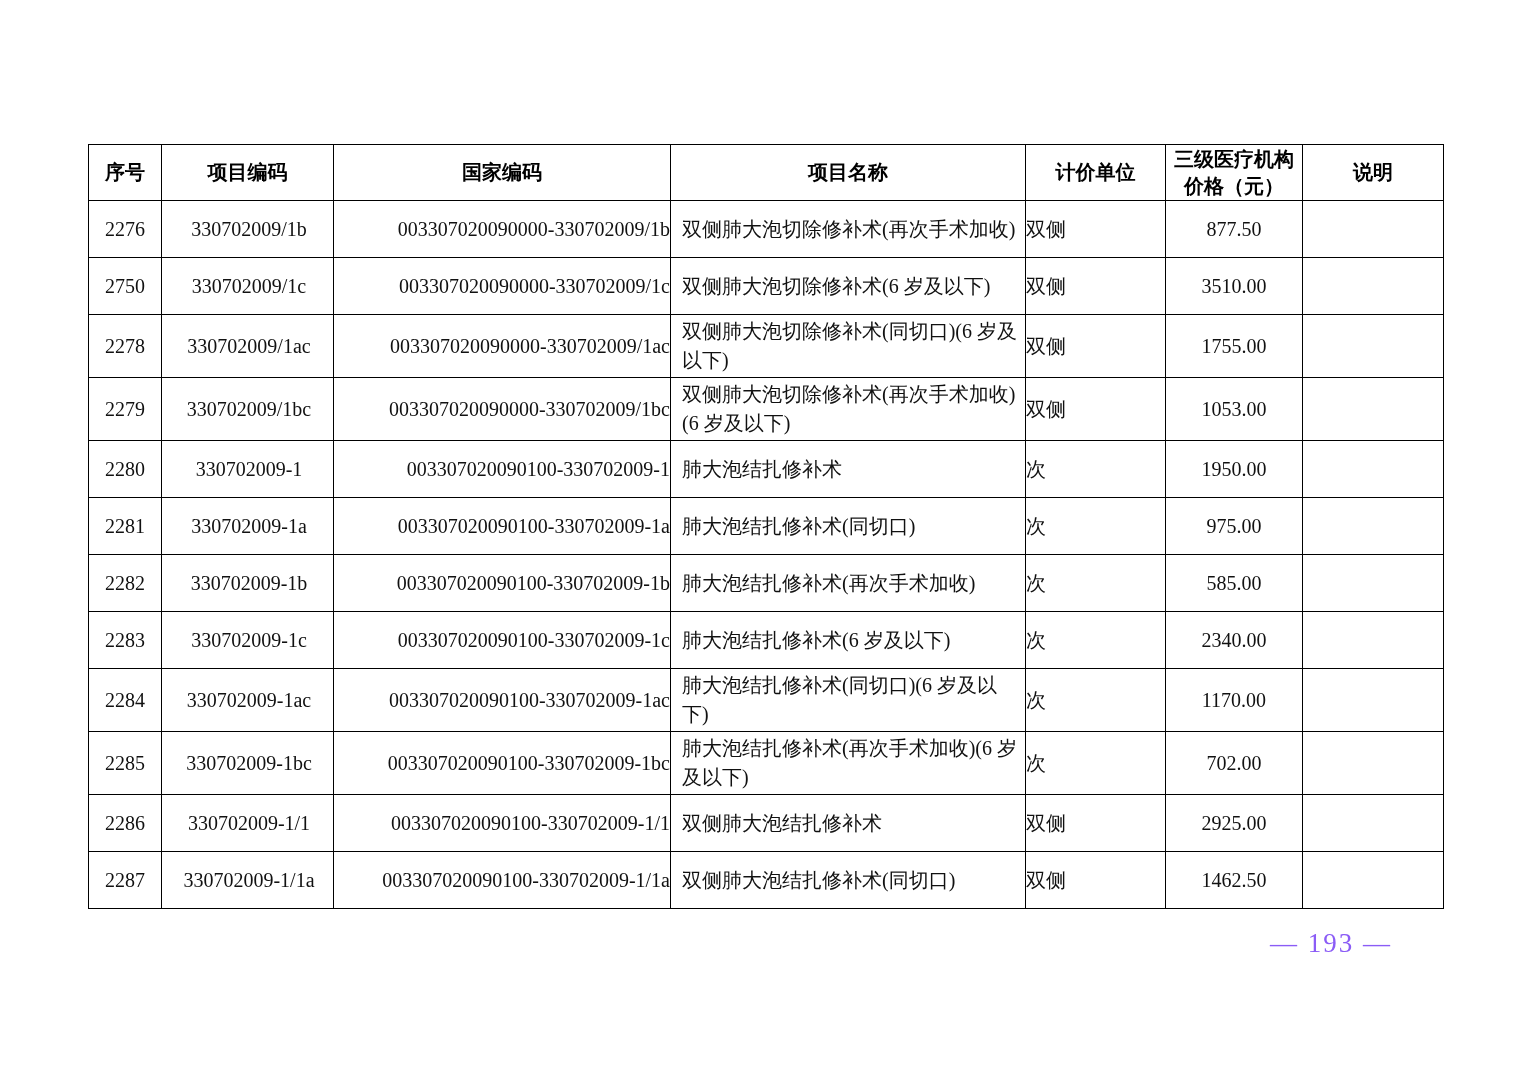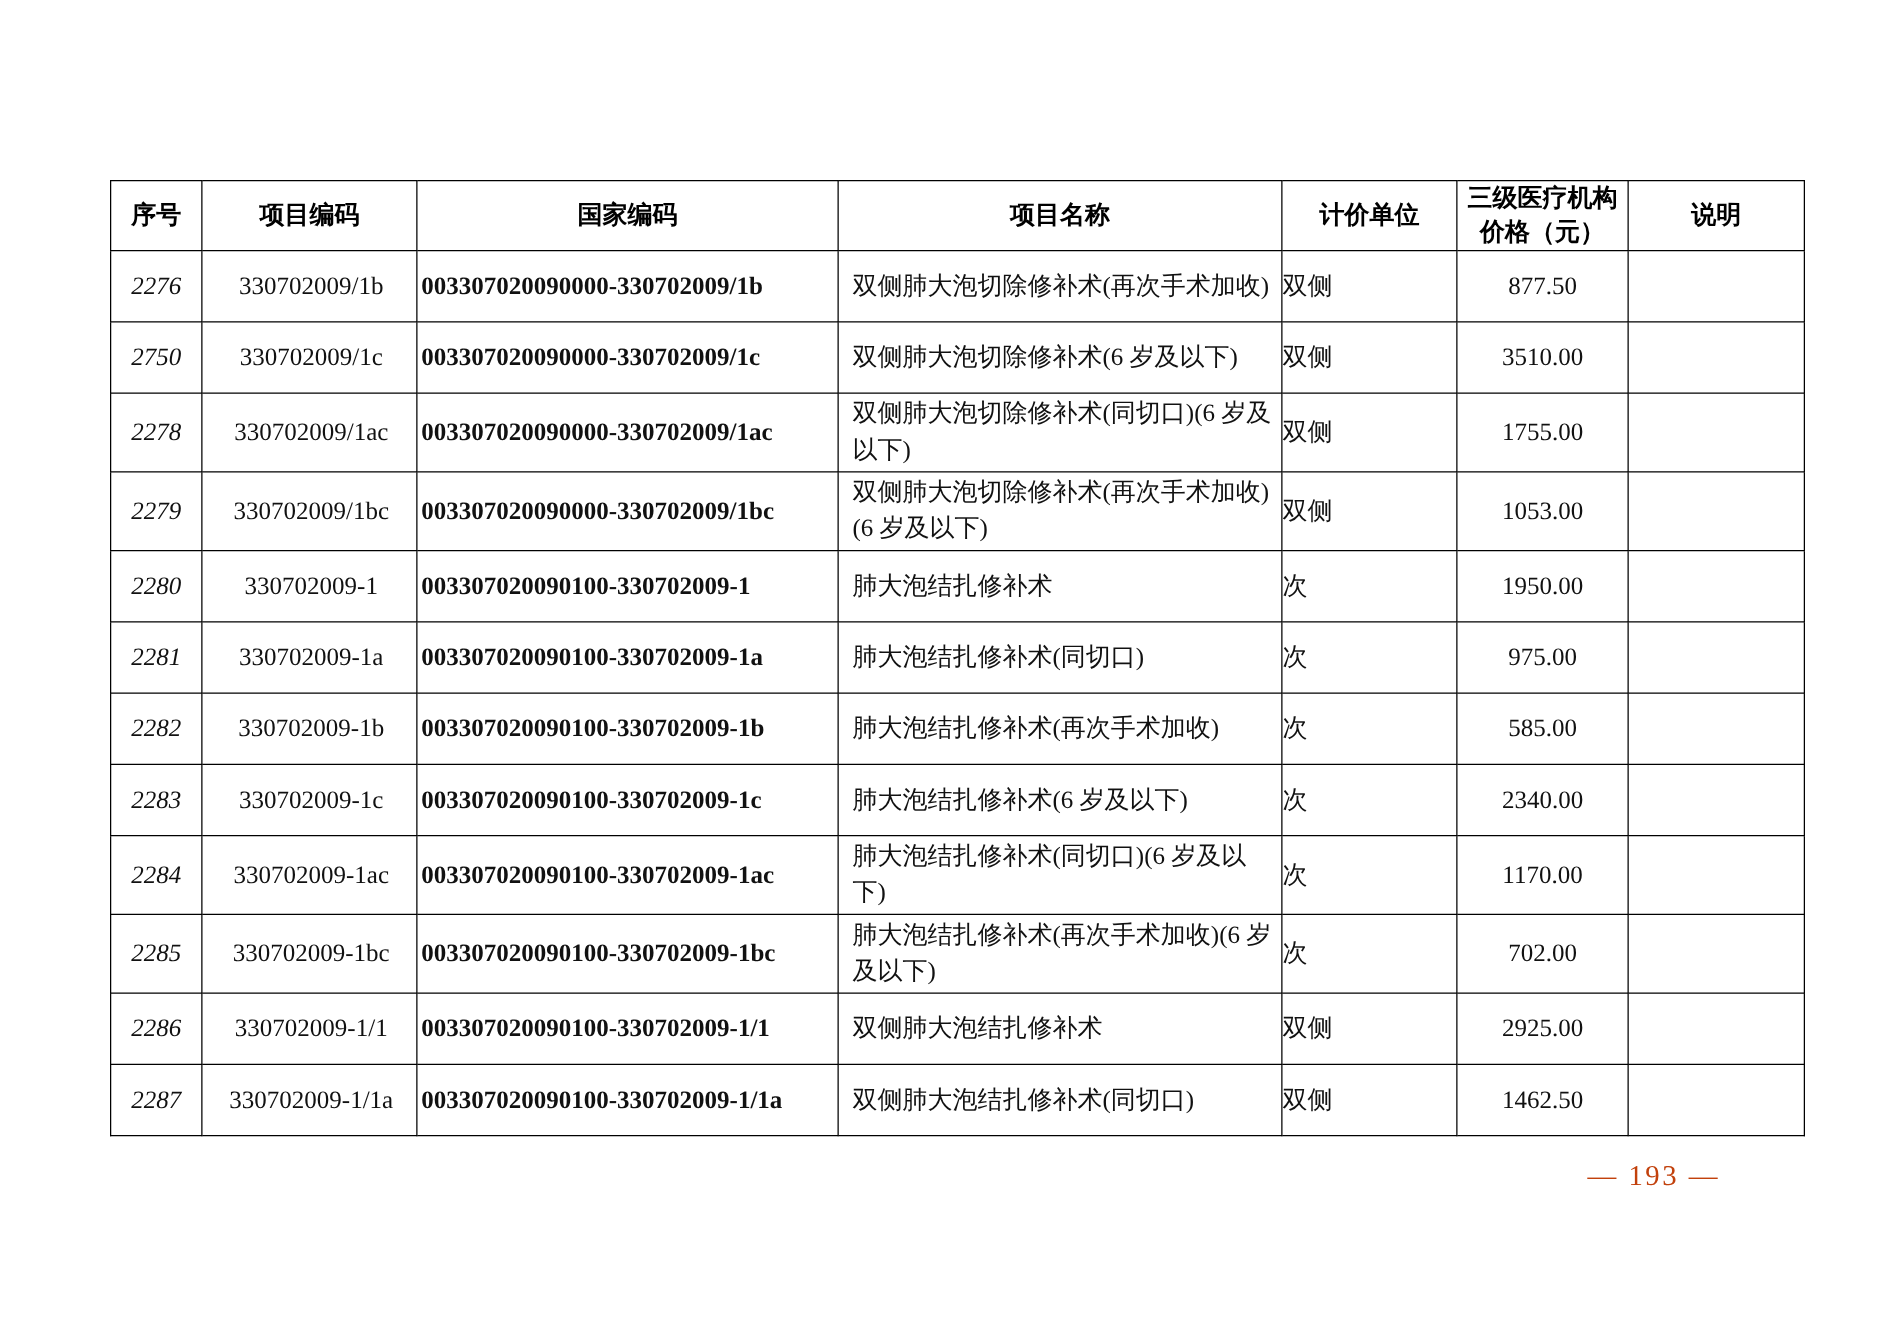--- a/index.html
+++ b/index.html
@@ -36,33 +36,33 @@
     white-space: pre-line;
     line-height: 27px;
     color: #000000;
   }
   table.price-table td {
     height: 57px;
     font-size: 20px;
     line-height: 29px;
     color: #111111;
   }
-  td.c-seq    { text-align: center; font-style: italic; }
+  td.c-seq    { text-align: center; }
   td.c-code   { text-align: center; padding-left: 3px; font-size: 20px; }
-  td.c-ncode  { text-align: left; padding-left: 3px; font-size: 20px; font-weight: bold; }
+  td.c-ncode  { text-align: right; padding-left: 3px; font-size: 20px; }
   td.c-name   { text-align: left; padding: 2px 4px 2px 11px; }
   td.c-unit   { text-align: left; }
   td.c-price  { text-align: center; }
   td.c-note   { text-align: center; }
   .page-footer {
     position: absolute;
     left: 1270px; top: 928px;
-    font-size: 23px;
+    font-size: 27px;
     letter-spacing: 2px;
-    color: #c2410c;
+    color: #8b5cf6;
     font-family: "Liberation Serif", "DejaVu Serif", serif;
     white-space: nowrap;
   }
 </style>
 </head>
 <body>
 
 <div class="page">
 
   <table class="price-table">

